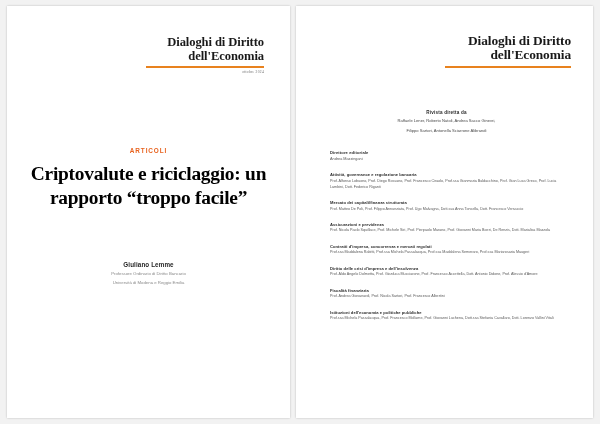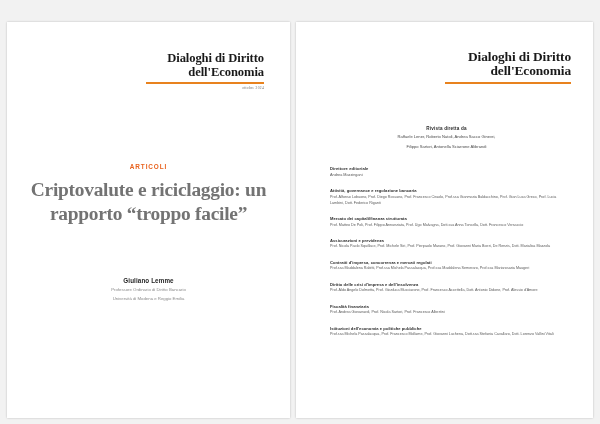--- a/index.html
+++ b/index.html
@@ -18,21 +18,20 @@
     gap: 6px;
     padding: 6px 7px;
     box-sizing: border-box;
   }
   .page {
     position: relative;
     background: #ffffff;
     box-shadow: 0 0 2px rgba(0,0,0,0.22);
     box-sizing: border-box;
     overflow: hidden;
-    margin-top: 16px;
   }
   .page-left { width: 283px; }
   .page-right { width: 297px; }
 
   
   .masthead {
     text-align: right;
     font-family: "Liberation Serif", serif;
     line-height: 1.08;
   }
@@ -74,21 +73,21 @@
     font-size: 6.4px;
     letter-spacing: 0.9px;
     margin-top: 72px;
   }
   .article-title {
     text-align: center;
     font-family: "Liberation Serif", serif;
     font-weight: bold;
     font-size: 19.4px;
     line-height: 1.22;
-    color: #737373;
+    color: #000000;
     margin: 8px 22px 0 22px;
     letter-spacing: -0.25px;
   }
   .author-block {
     text-align: center;
     margin-top: 52px;
   }
   .author-name {
     font-family: "Liberation Sans", sans-serif;
     font-weight: bold;

